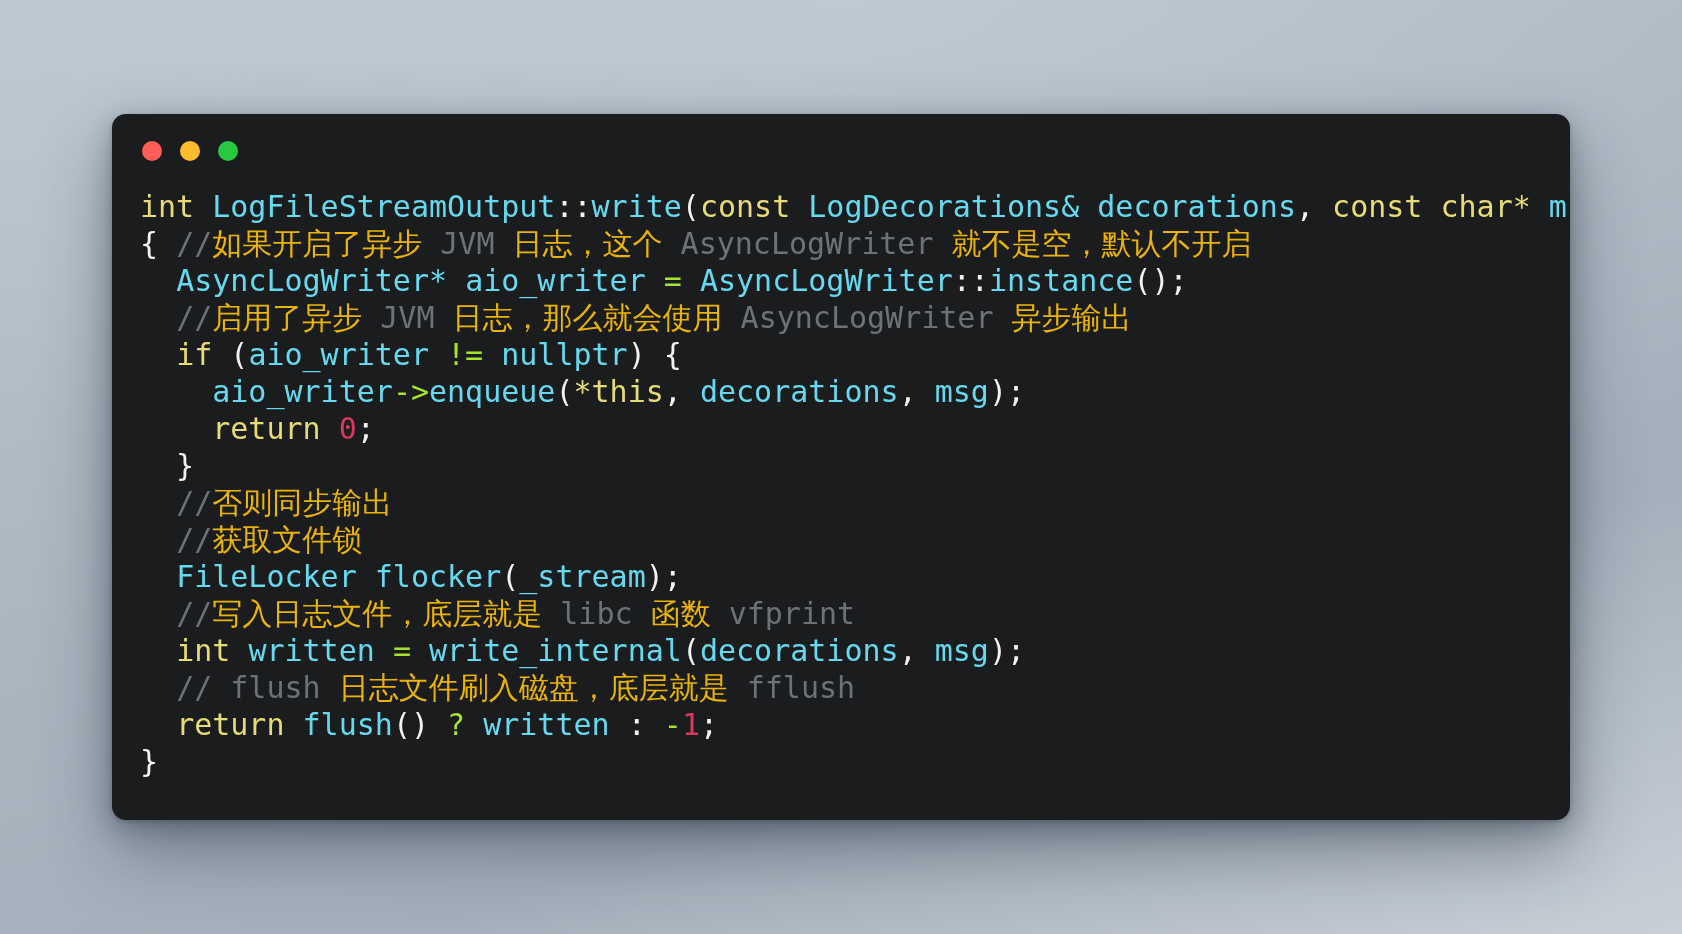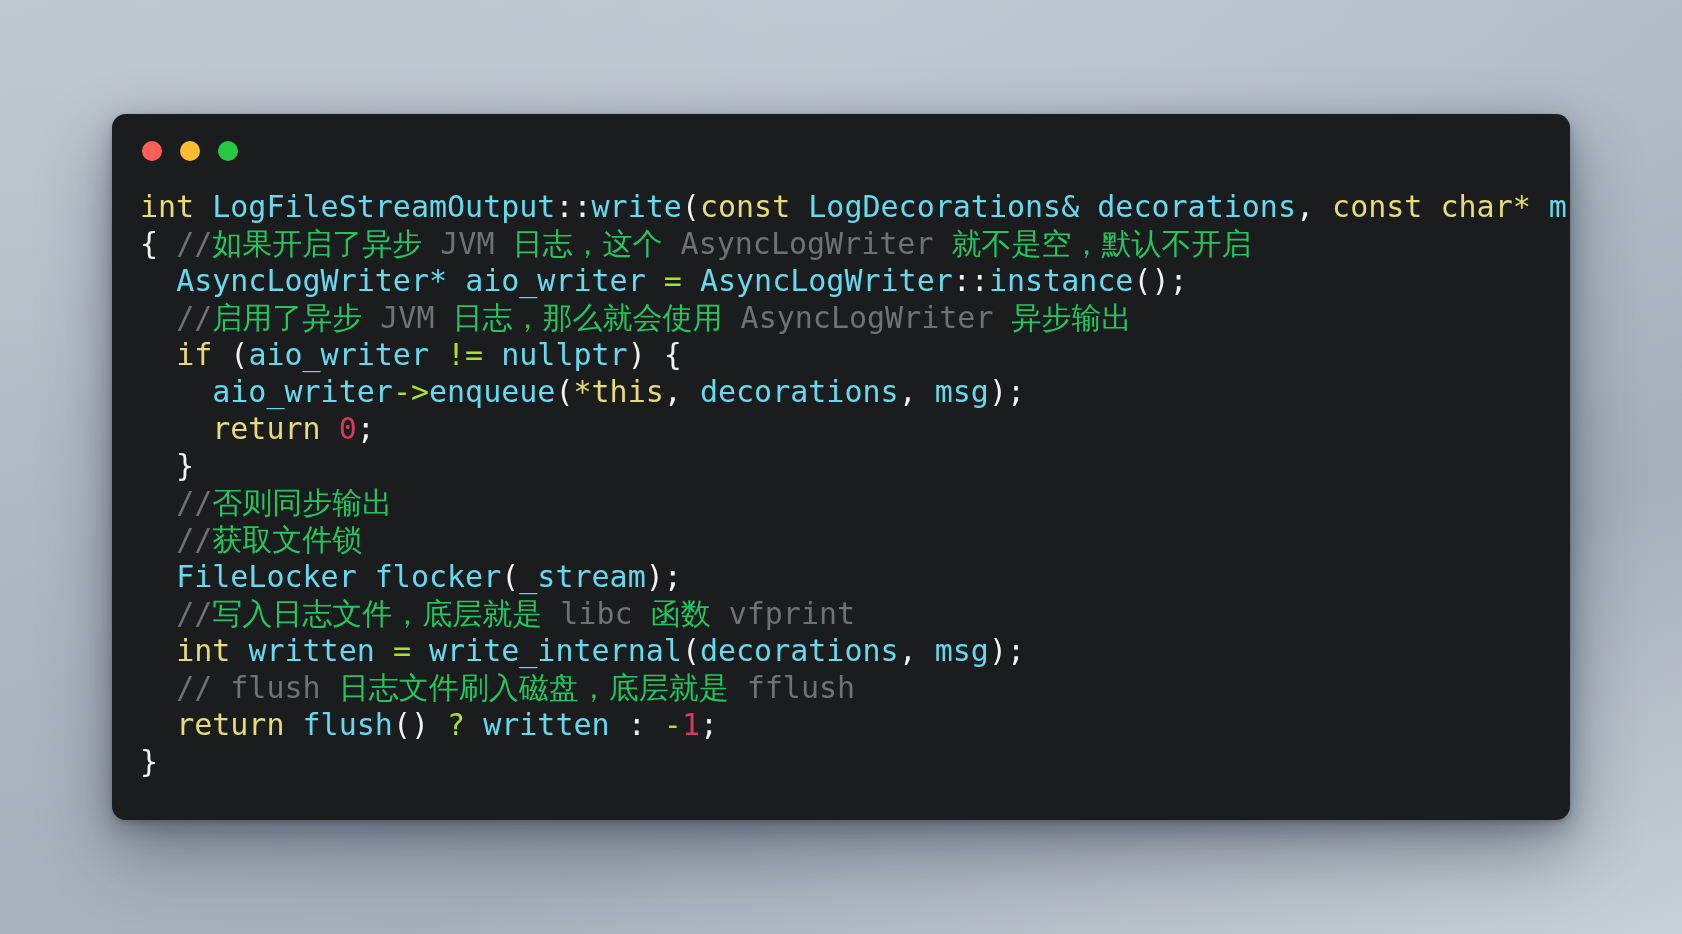--- a/index.html
+++ b/index.html
@@ -56,21 +56,21 @@
     letter-spacing: 0px;
   }
   .line { height: 37px; }
   
   .kw      { color: #e6db74; }        
   .type    { color: #66d9ef; }
   .punct   { color: #f2f2f2; }        
   .op      { color: #a6e22e; }        
   .num     { color: #d7395e; }        
   .cmt     { color: #6e7175; }        
-  .cmt-cjk { color: #22c55e; font-family: "DejaVu Sans", "Liberation Sans", sans-serif; }
+  .cmt-cjk { color: #eab308; font-family: "DejaVu Sans", "Liberation Sans", sans-serif; }
 </style>
 </head>
 <body>
 
 <div id="backdrop"></div>
 
 <div id="window">
 
   <div id="titlebar">
     <span class="dot" style="background: rgb(255, 95, 86);"></span>

